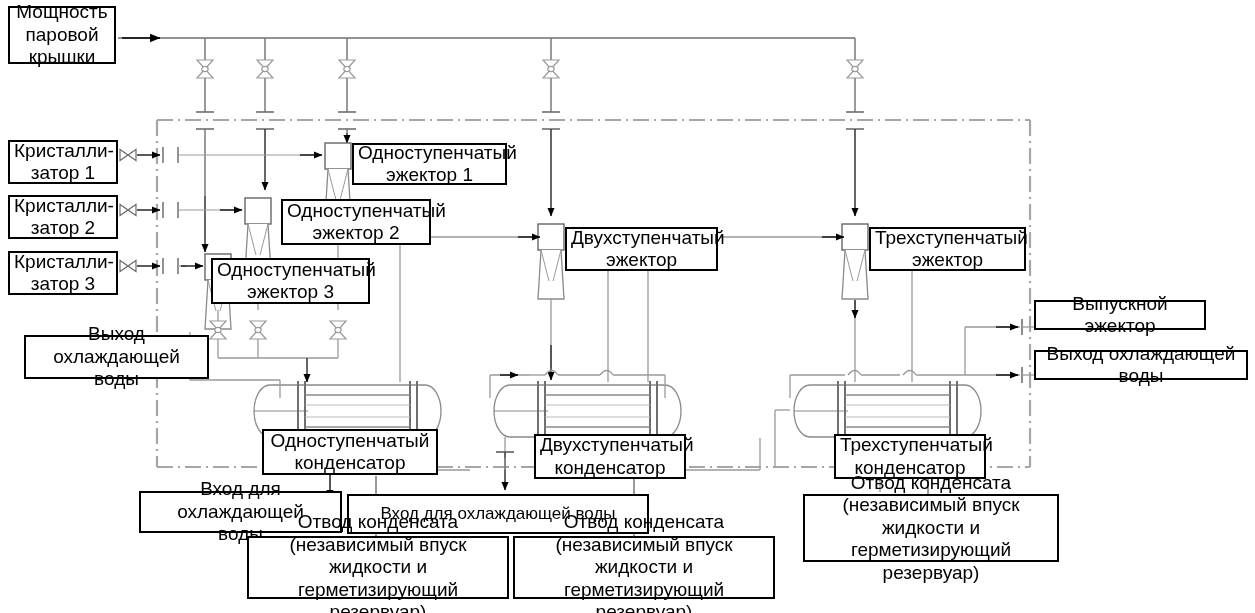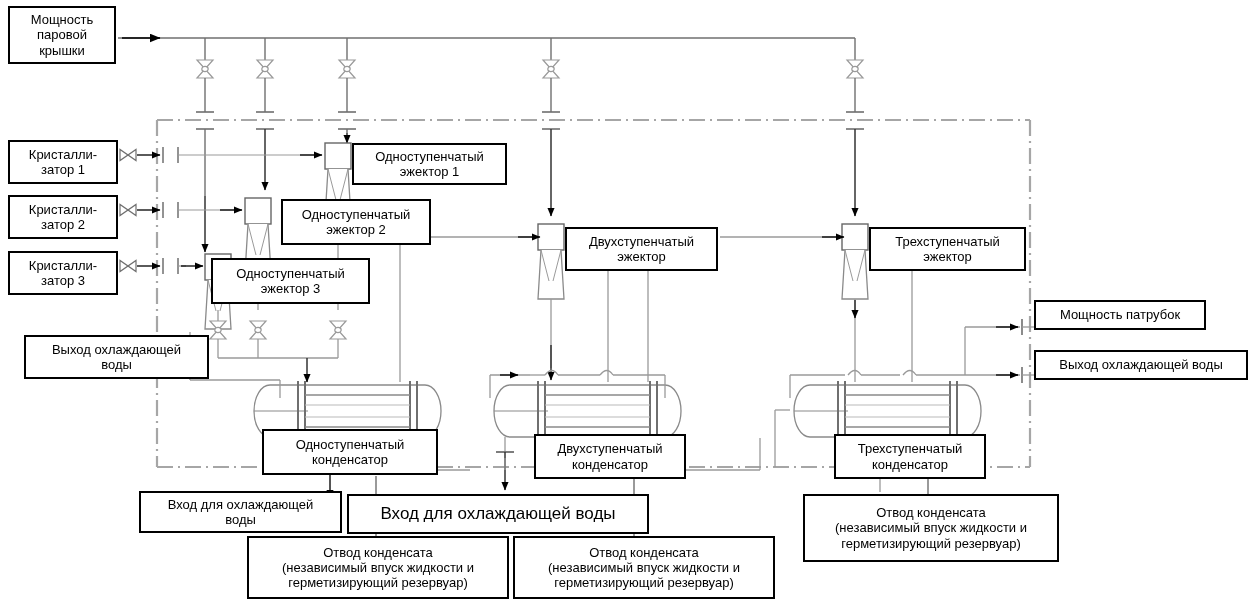--- a/index.html
+++ b/index.html
@@ -29,21 +29,21 @@
     position: absolute;
     box-sizing: border-box;
     background: #ffffff;
     border: 2px solid #000000;
     color: #000000;
     display: flex;
     align-items: center;
     justify-content: center;
     text-align: center;
     line-height: 1.18;
-    font-size: 13px;
+    font-size: 19px;
     padding: 2px 4px;
     z-index: 5;
   }
   .lbl.big { font-size: 17px; }
   .lbl span { display: block; width: 100%; white-space: pre-line; }
 </style>
 </head>
 <body>
 
 <div id="stage">
@@ -329,21 +329,21 @@
   <div class="lbl" style="left:834px; top:434px; width:152px; height:45px;">
     <span>Трехступенчатый
 конденсатор</span>
   </div>
 
   <div class="lbl" style="left:24px; top:335px; width:185px; height:44px;">
     <span>Выход охлаждающей
 воды</span>
   </div>
   <div class="lbl" style="left:1034px; top:300px; width:172px; height:30px;">
-    <span>Мощность патрубок</span>
+    <span>Выпускной эжектор</span>
   </div>
   <div class="lbl" style="left:1034px; top:350px; width:214px; height:30px;">
     <span>Выход охлаждающей воды</span>
   </div>
 
   <div class="lbl" style="left:139px; top:491px; width:203px; height:42px;">
     <span>Вход для охлаждающей
 воды</span>
   </div>
   <div class="lbl big" style="left:347px; top:494px; width:302px; height:40px;">

